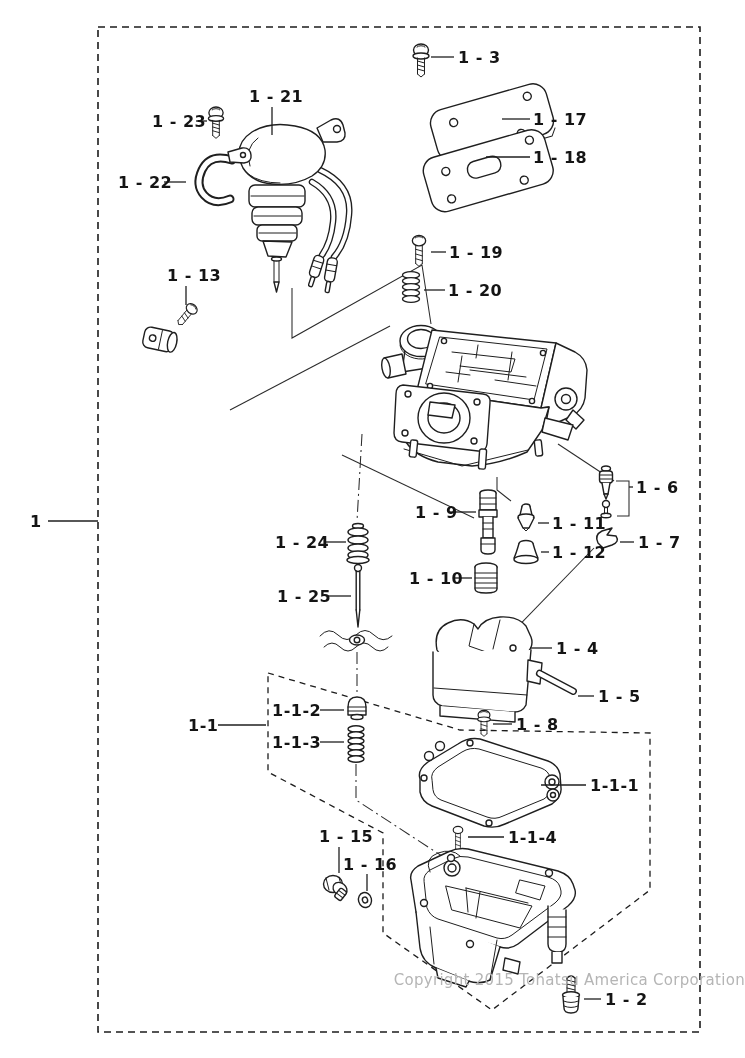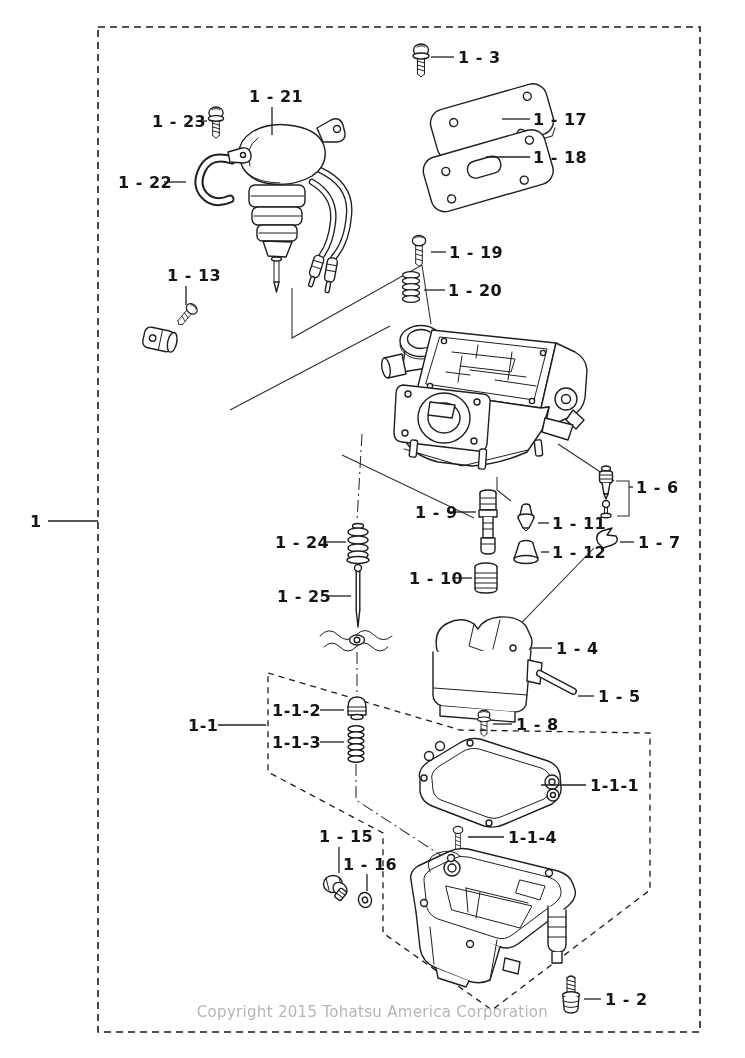--- a/index.html
+++ b/index.html
@@ -12,21 +12,21 @@
   svg .thin{fill:none;stroke:#1f1f1f;stroke-width:1;stroke-linejoin:round;stroke-linecap:round;}
   svg .wire{fill:none;stroke:#1f1f1f;stroke-width:6.5;stroke-linecap:round;}
   svg .wirein{fill:none;stroke:#ffffff;stroke-width:3.8;stroke-linecap:round;}
   svg .cline{fill:none;stroke:#2b2b2b;stroke-width:1.05;}
   svg .chain{fill:none;stroke:#2b2b2b;stroke-width:1.05;stroke-dasharray:12 4 2 4;}
   svg .dashedbox{fill:none;stroke:#1c1c1c;stroke-width:1.6;stroke-dasharray:7 5;}
   svg .groupbox{fill:none;stroke:#1c1c1c;stroke-width:1.3;stroke-dasharray:6 5;}
   svg .leader{stroke:#1f1f1f;stroke-width:1.3;}
   svg text{font:700 16px "DejaVu Sans","Liberation Sans",sans-serif;fill:#141414;letter-spacing:.5px;}
   .copyright{
-    position:absolute;left:0;top:1003px;width:745px;text-align:center;
+    position:absolute;left:0;top:971px;width:745px;text-align:right;
     font:400 15px "DejaVu Sans","Liberation Sans",sans-serif;color:#b5b5b5;letter-spacing:.3px;
   }
 </style>
 </head>
 <body>
 
 <div class="page">
 
 <svg id="diagram" width="745" height="1058" viewBox="0 0 745 1058">
 

